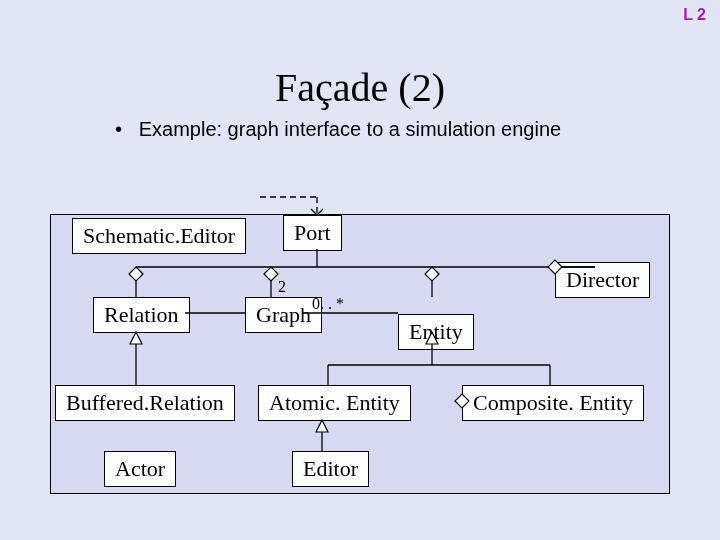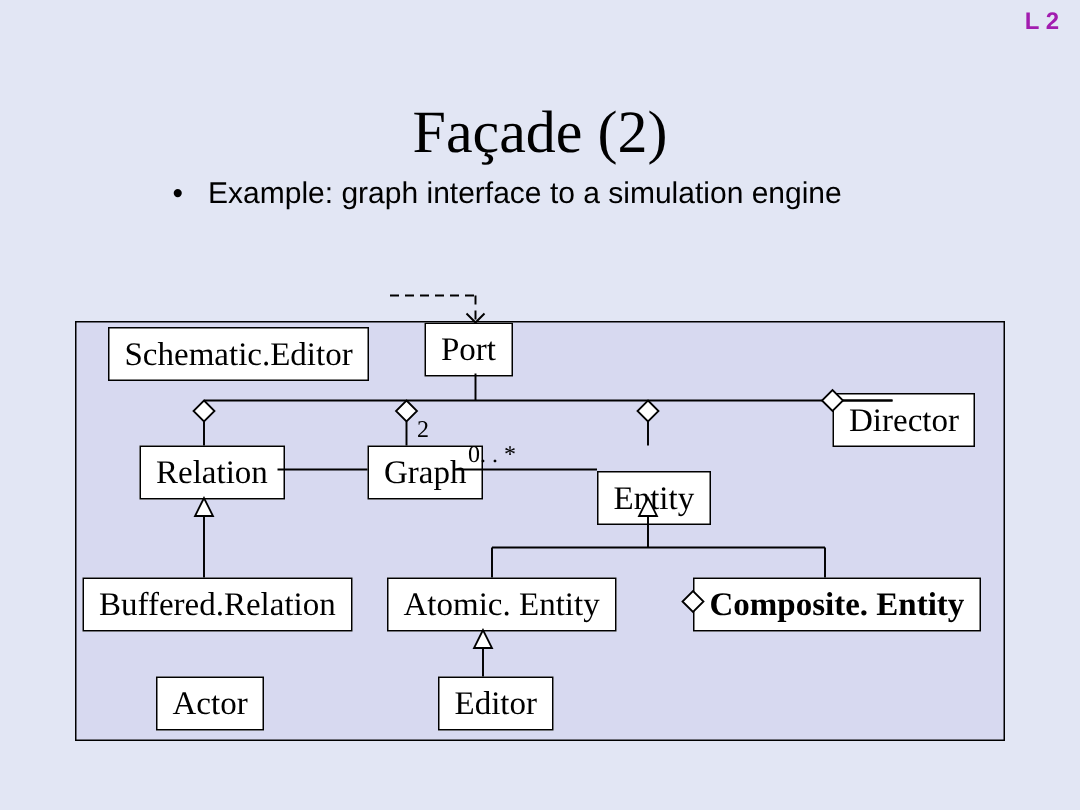--- a/index.html
+++ b/index.html
@@ -94,21 +94,21 @@
   <div class="package-box"></div>
 
   <div class="class-box" style="left:72px; top:181px;margin-top:37px;">Schematic.Editor</div>
   <div class="class-box" style="left:283px; top:215px;">Port</div>
   <div class="class-box" style="left:555px; top:262px;">Director</div>
   <div class="class-box italic" style="left:93px; top:297px;">Relation</div>
   <div class="class-box" style="left:245px; top:297px;">Graph</div>
   <div class="class-box italic" style="left:398px; top:297px;margin-top:17px;">Entity</div>
   <div class="class-box" style="left:258px; top:385px;">Atomic. Entity</div>
   <div class="class-box" style="left:55px; top:385px;">Buffered.Relation</div>
-  <div class="class-box" style="left:462px; top:385px;font-weight:bold;">Composite. Entity</div>
+  <div class="class-box" style="left:462px; top:385px;">Composite. Entity</div>
   <div class="class-box italic" style="left:104px; top:451px;">Actor</div>
   <div class="class-box" style="left:292px; top:451px;">Editor</div>
 
   <div class="mult" style="left:278px; top:278px;">2</div>
   <div class="mult" style="left:312px; top:295px;">0. . *</div>
 
   <svg class="overlay" viewBox="0 0 720 540">
 
     <g>
       <line x1="260" y1="197" x2="317" y2="197" stroke="#000" stroke-width="1.3" stroke-dasharray="6 4"></line>

